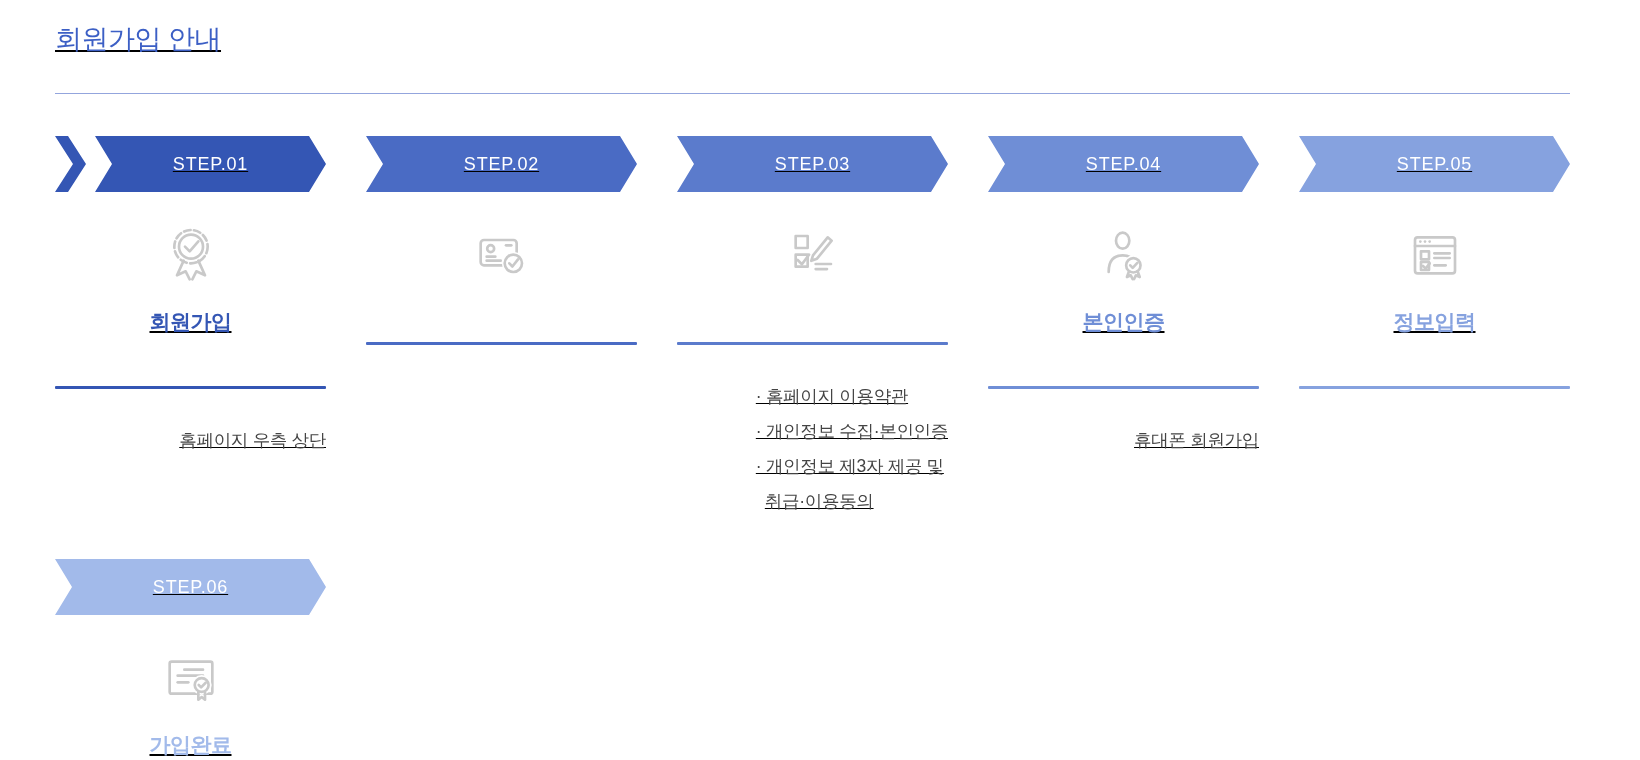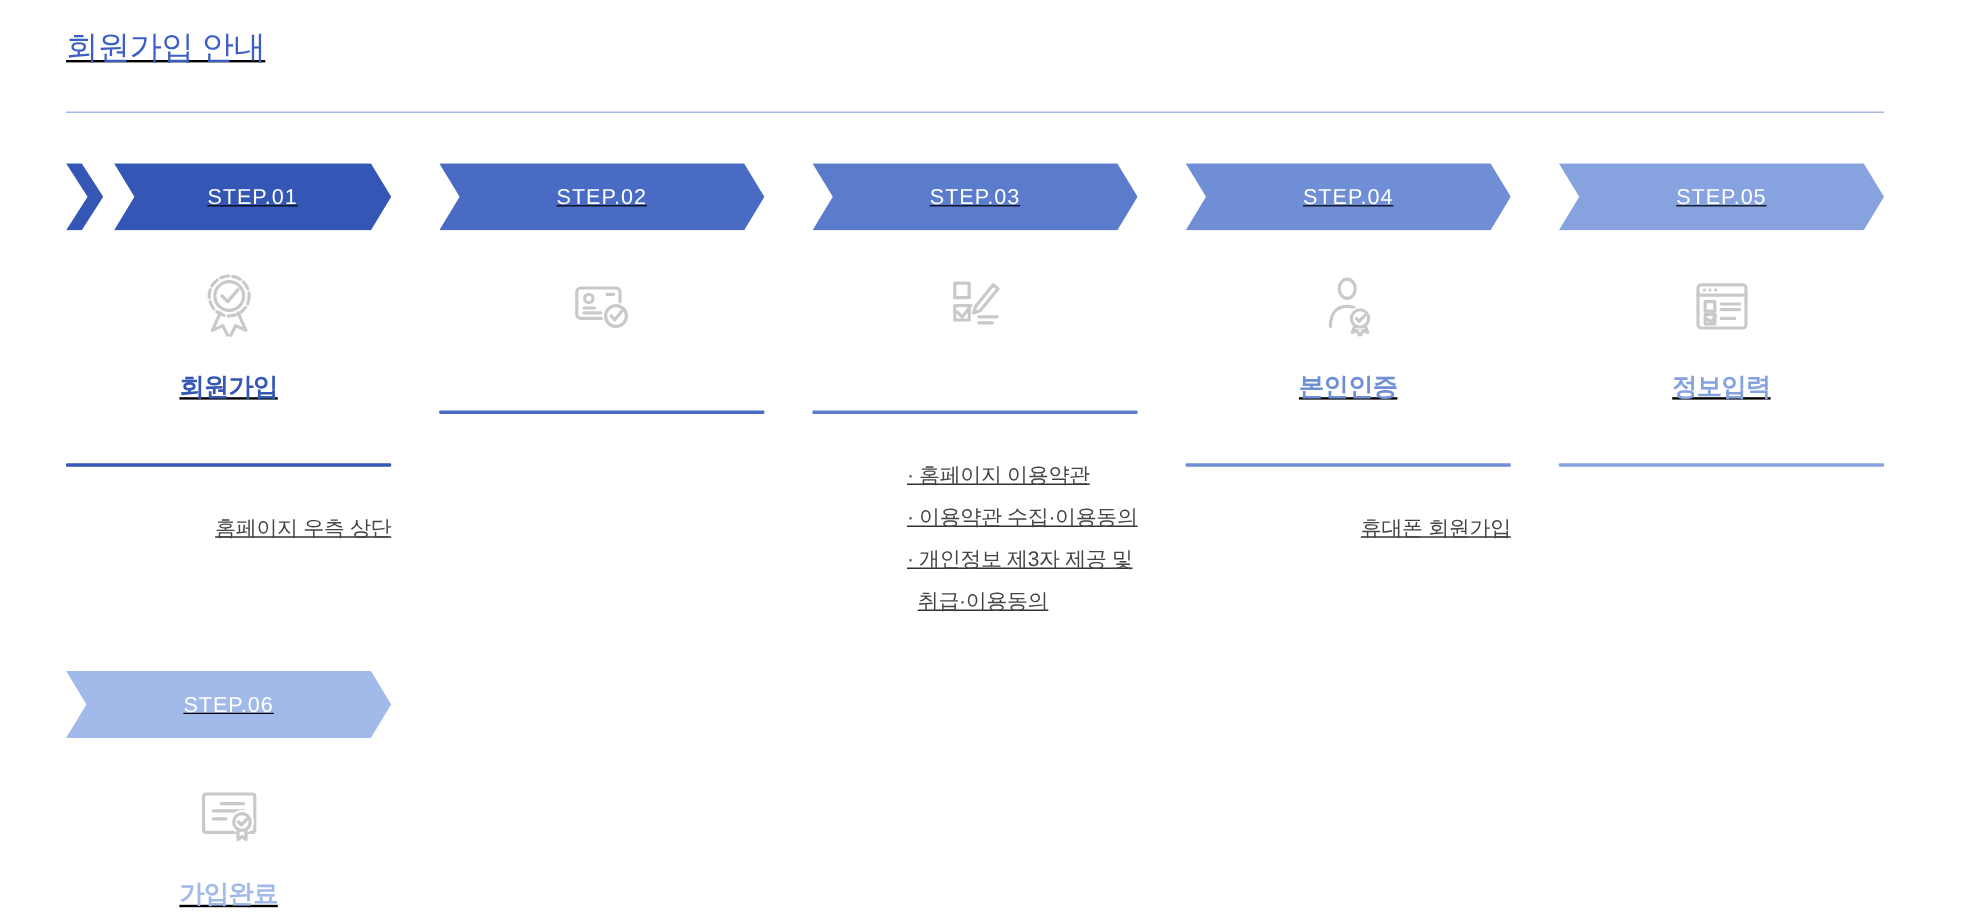--- a/index.html
+++ b/index.html
@@ -134,21 +134,21 @@
           <path d="M12.5 27 l3.2 3.2 L21 23"></path>
           <path d="M24 23.5 L35 10 l3 2.5 L27 26 l-4.3 1.6 1.3-4.1z"></path>
           <line x1="26" y1="30" x2="37.5" y2="30"></line>
           <line x1="26" y1="33.8" x2="34.5" y2="33.8"></line>
         </svg>
       </div>
       <div class="underline"></div>
       <div class="desc">
         <div class="desc-inner">
           <div>· 홈페이지 이용약관</div>
-          <div>· 이용약관 수집·이용동의</div>
+          <div>· 개인정보 수집·본인인증</div>
           <div>· 개인정보 제3자 제공 및</div>
           <div class="cont">취급·이용동의</div>
         </div>
       </div>
     </div>
 
     <div class="step" style="--accent: #6f8ed6;">
       <div class="banner-row">
         <div class="banner">STEP.04</div>
       </div>

